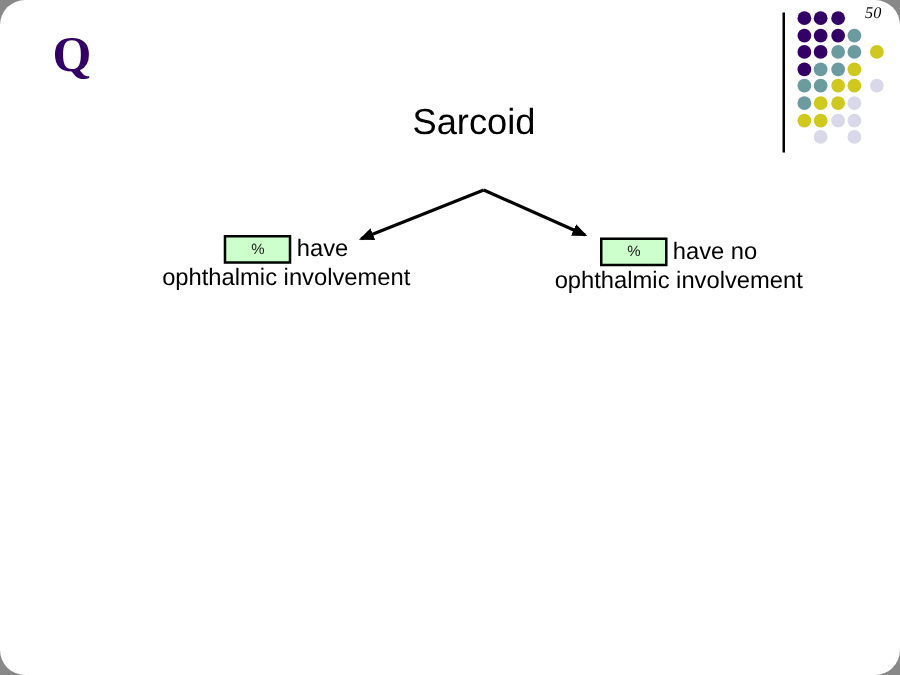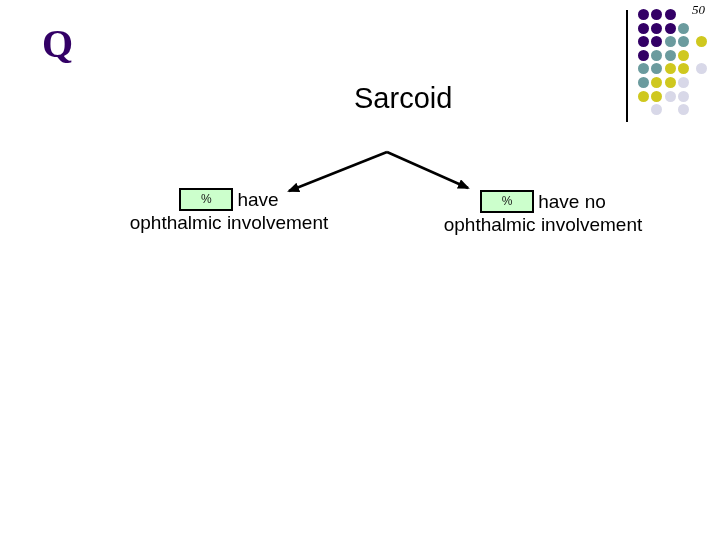--- a/index.html
+++ b/index.html
@@ -1,37 +1,37 @@
 <!DOCTYPE html>
 <html><head>
 <meta charset="utf-8">
 <style>
   html,body{margin:0;padding:0;background:#888;}
   .slide{
     position:relative;width:720px;height:540px;background:#ffffff;
-    overflow:hidden;font-family:"Liberation Sans",sans-serif;
+    overflow:hidden;font-family:"Liberation Sans",sans-serif;border-radius:20px;
   }
   .page-number{
     position:absolute;top:2px;left:692px;
     font-family:"Liberation Serif",serif;font-style:italic;
     font-size:13px;color:#000;
   }
   .corner-letter{
     position:absolute;top:24px;left:42px;
     font-family:"Liberation Serif",serif;font-weight:bold;
     font-size:40px;line-height:1;color:#330066;
   }
   .deco-vline{
     position:absolute;left:626px;top:10px;width:2px;height:112px;background:#000;
   }
   .dot-pattern{position:absolute;left:638px;top:9px;width:75px;height:115px;}
   .dot{position:absolute;width:11px;height:11px;border-radius:50%;}
   .title{
     position:absolute;left:330px;top:82px;
-    font-size:29px;line-height:33px;color:#000;letter-spacing:0px;margin-left:24px;
+    font-size:29px;line-height:33px;color:#000;letter-spacing:0px;
   }
   .arrows{position:absolute;left:0;top:0;pointer-events:none;}
   .branch-label{
     position:absolute;width:250px;text-align:center;
     font-size:19px;line-height:23px;color:#000;
   }
   .branch-left{left:104px;top:188px;}
   .branch-right{left:418px;top:190px;}
   .label-line1{display:flex;align-items:center;justify-content:center;gap:2px;}
   .pct-box{

